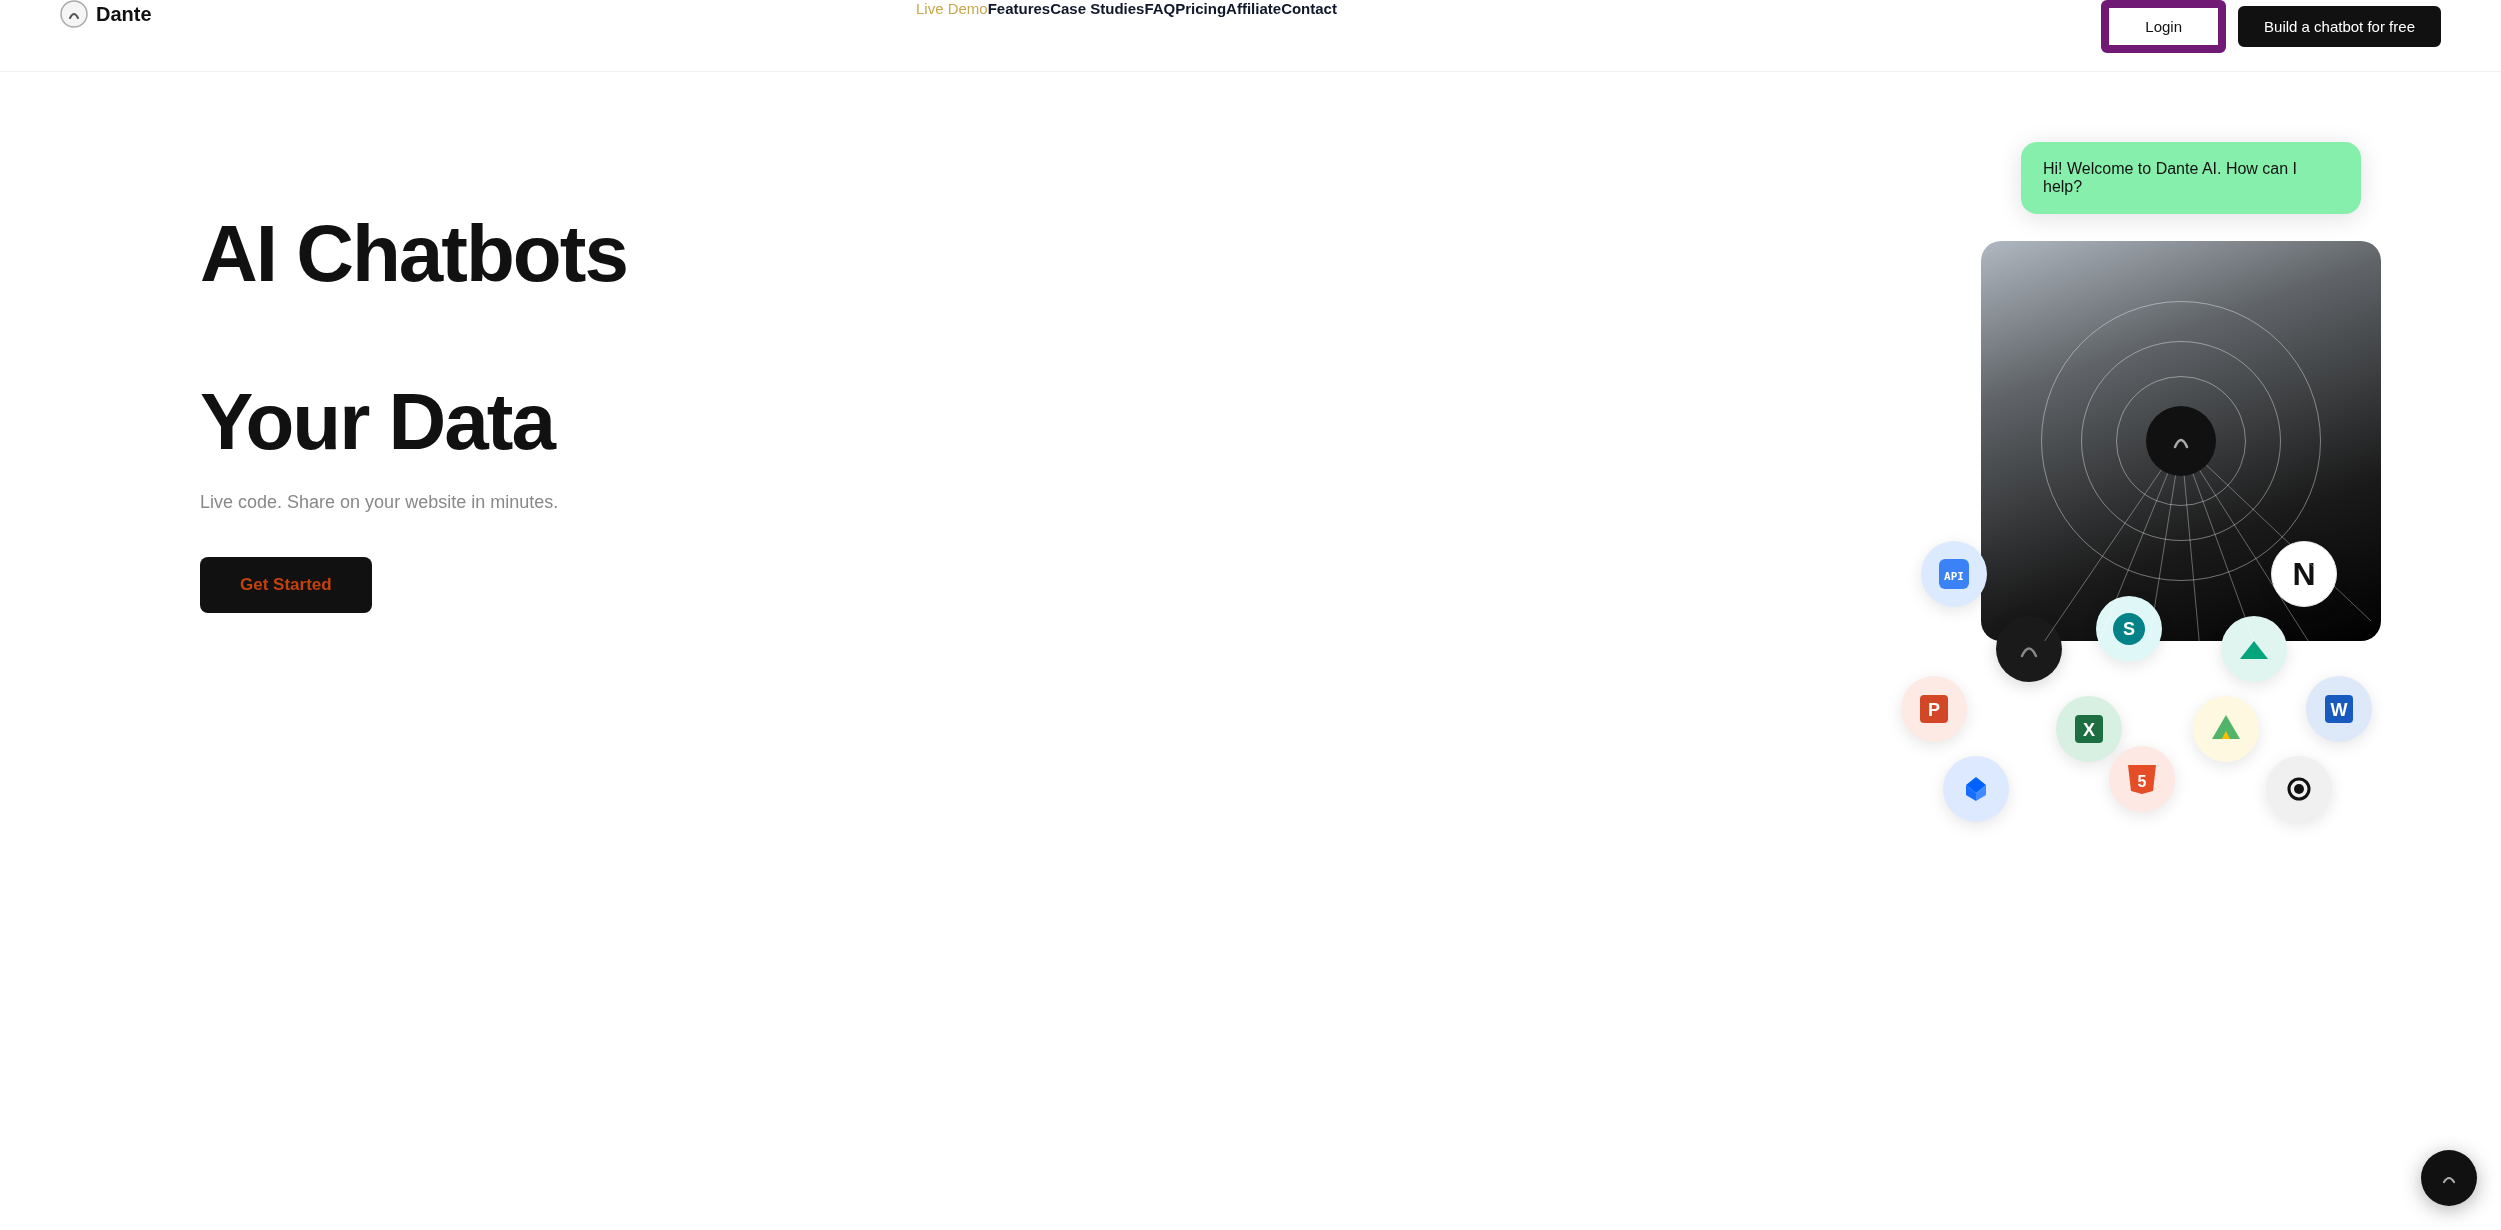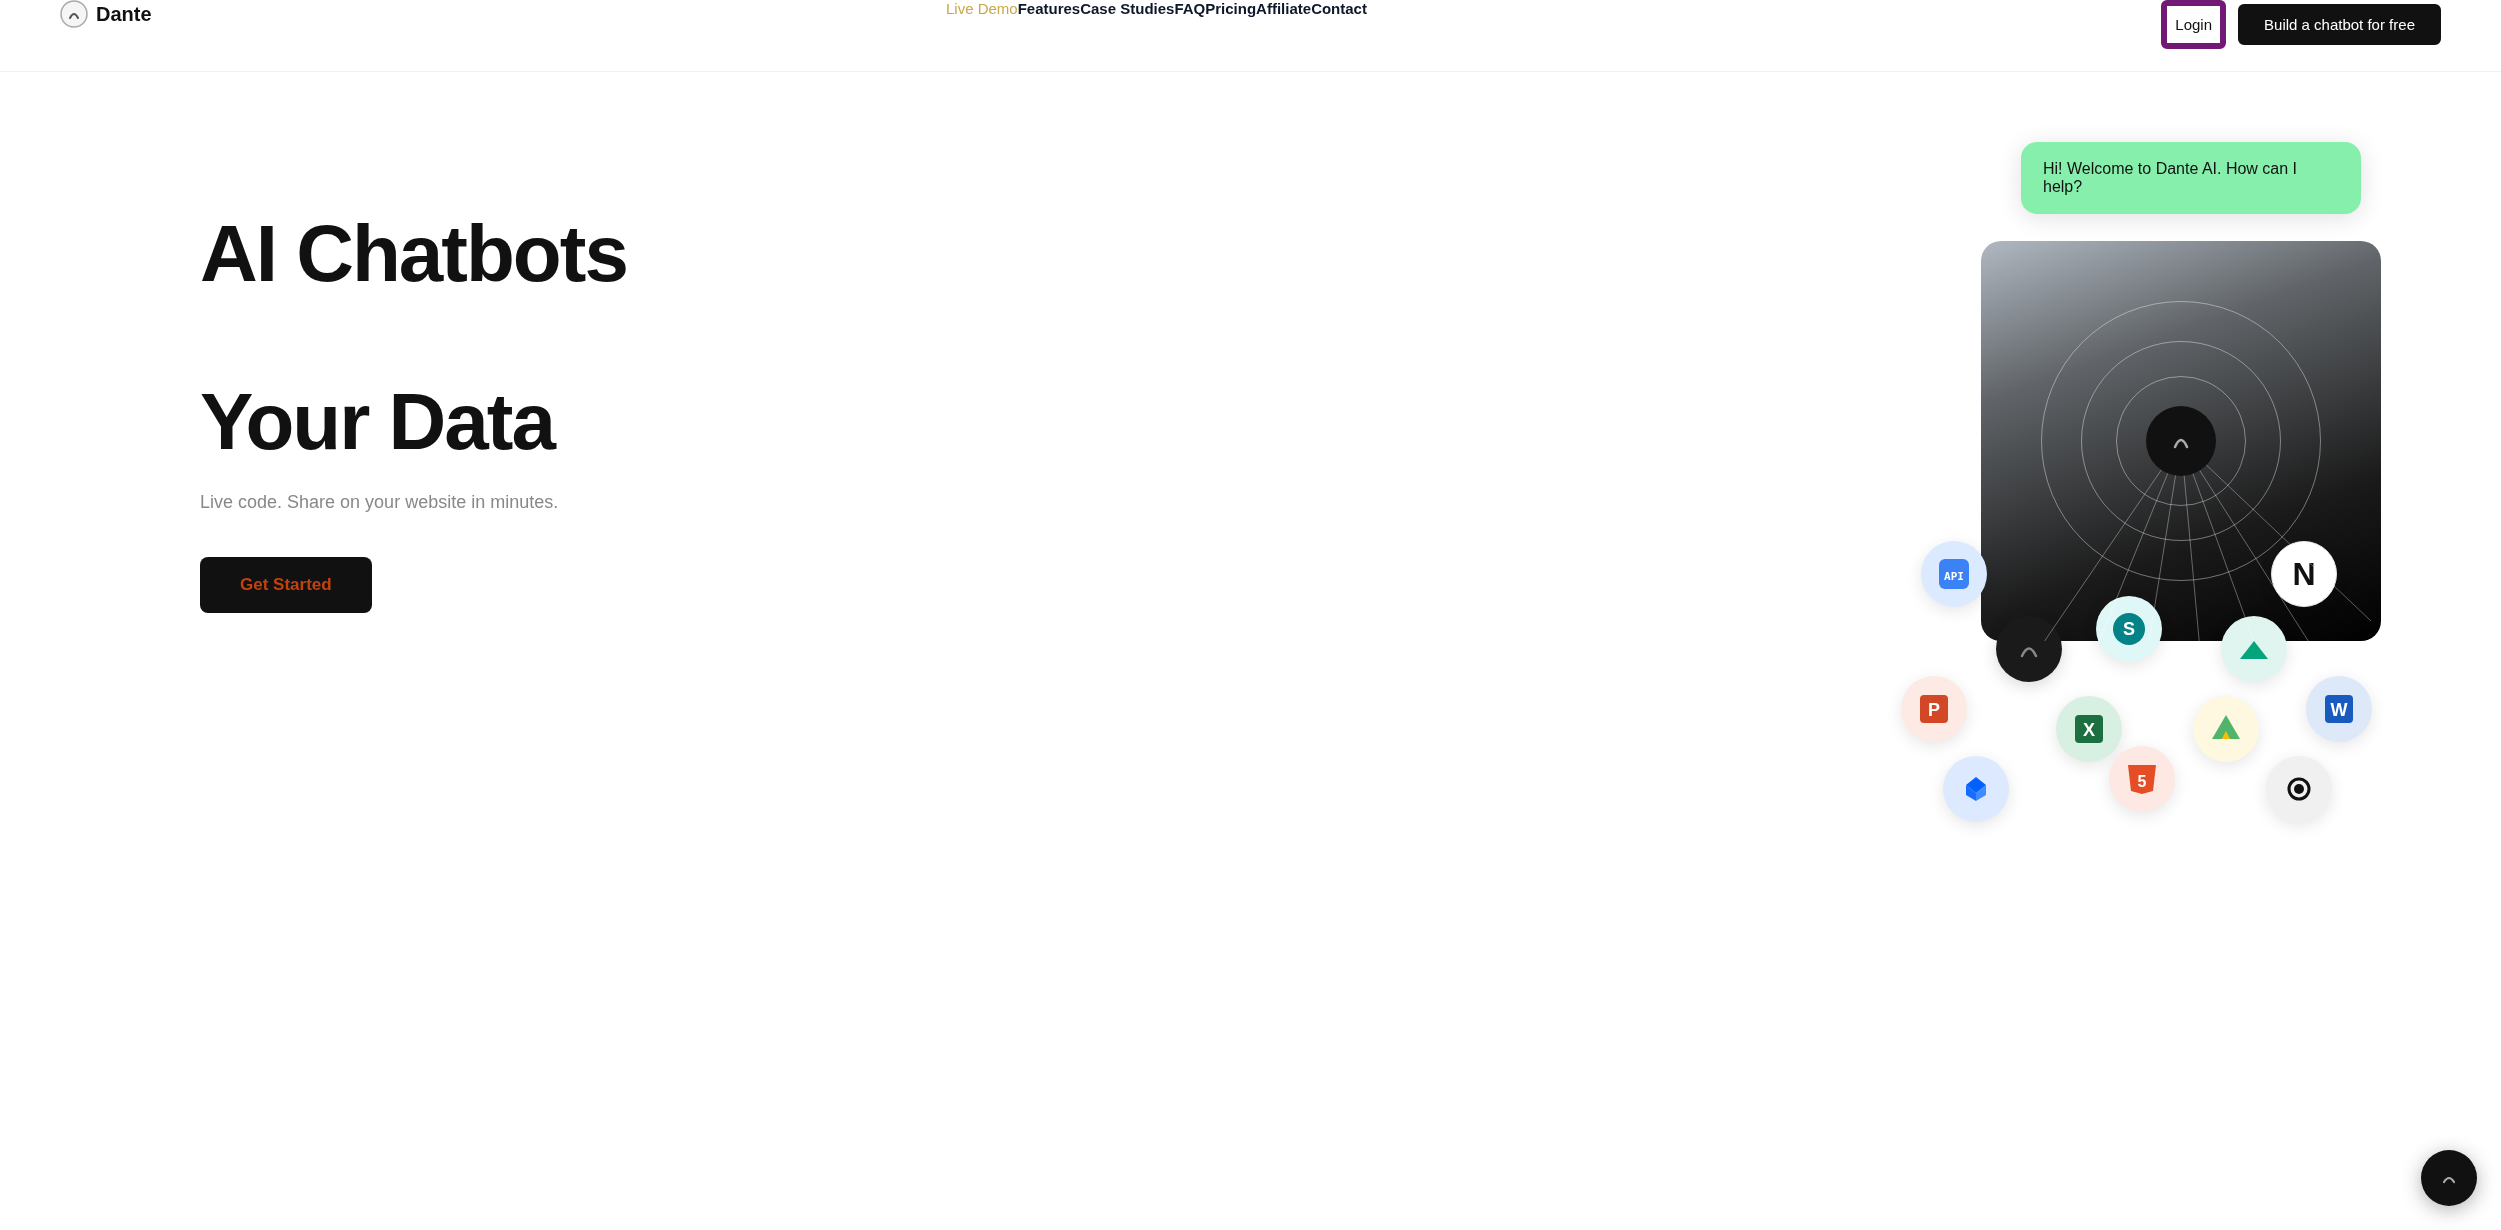--- a/index.html
+++ b/index.html
@@ -49,22 +49,22 @@
     .nav-links a.active {
       color: #c8a84b;
       font-weight: 500;
     }
     .nav-actions {
       display: flex;
       align-items: center;
       gap: 12px;
     }
     .btn-login {
-      padding: 10px 8px;
-      border: 6px solid #701a75;
+      padding: 10px 36px;
+      border: 8px solid #701a75;
       background: transparent;
       border-radius: 6px;
       font-size: 15px;
       font-weight: 500;
       cursor: pointer;
       color: #111;
     }
     .btn-build {
       padding: 10px 24px;
       border: 2px solid #111;

